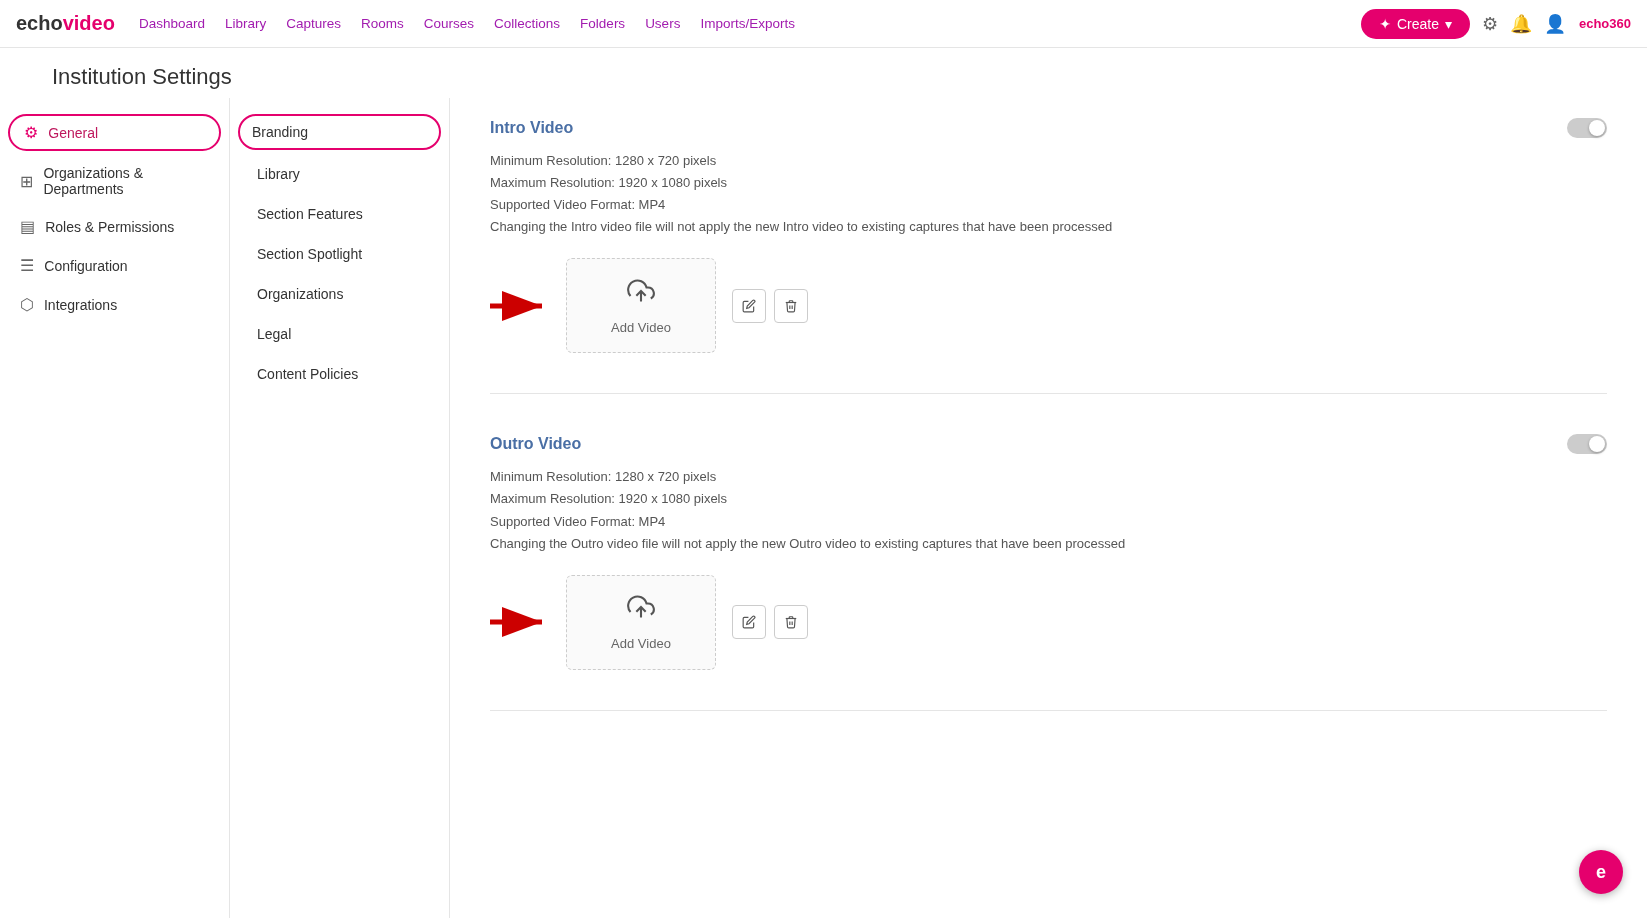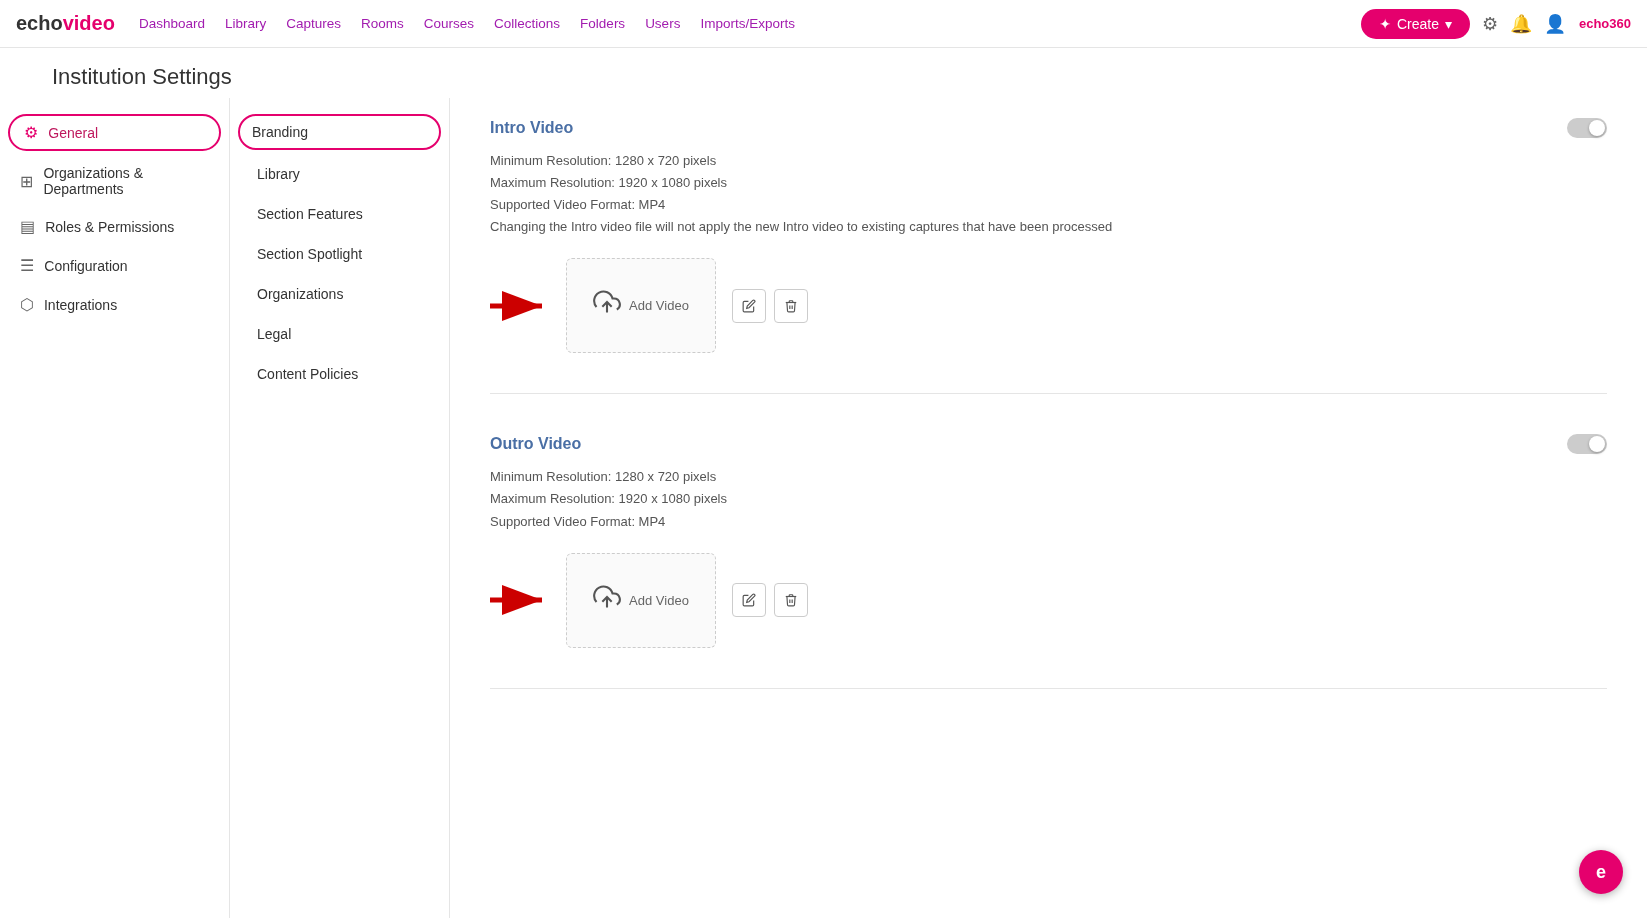--- a/index.html
+++ b/index.html
@@ -62,21 +62,21 @@
     .toggle::after {
       content: ''; position: absolute; width: 16px; height: 16px;
       background: #fff; border-radius: 50%; top: 2px; right: 2px;
       box-shadow: 0 1px 3px rgba(0,0,0,0.3);
     }
 
     
     .upload-row { display: flex; align-items: center; gap: 16px; margin-top: 16px; }
     .upload-box {
       width: 150px; height: 95px; border: 1.5px dashed #ccc; border-radius: 6px;
-      display: flex; flex-direction: row; align-items: center; justify-content: center;
+      display: flex; flex-direction: column; align-items: center; justify-content: center;
       gap: 8px; cursor: pointer; color: #666; font-size: 13px; background: #fafafa;
     }
     .upload-box .upload-icon { font-size: 26px; color: #555; }
     .action-btns { display: flex; gap: 8px; }
     .action-btn {
       width: 34px; height: 34px; border: 1px solid #ccc; border-radius: 4px;
       background: #fff; cursor: pointer; display: flex; align-items: center; justify-content: center;
       font-size: 15px; color: #555;
     }
 
@@ -244,20 +244,21 @@
         <div class="section-header">
           <span class="section-title">Outro Video</span>
           <div class="toggle-wrap">
             <div class="toggle"></div>
           </div>
         </div>
         <div class="section-desc">
           <div>Minimum Resolution: 1280 x 720 pixels</div>
           <div>Maximum Resolution: 1920 x 1080 pixels</div>
           <div>Supported Video Format: MP4</div>
+          <div>Changing the Outro video file will not apply the new Outro video to existing captures that have been processed</div>
         </div>
         <div class="upload-row">
 
           <div style="color:#cc0000; font-size:30px; display:flex; align-items:center;">
             <svg width="60" height="36" viewBox="0 0 60 36">
               <defs>
                 <marker id="arrowhead2" markerWidth="8" markerHeight="6" refX="8" refY="3" orient="auto">
                   <polygon points="0 0, 8 3, 0 6" fill="#cc0000"></polygon>
                 </marker>
               </defs>

